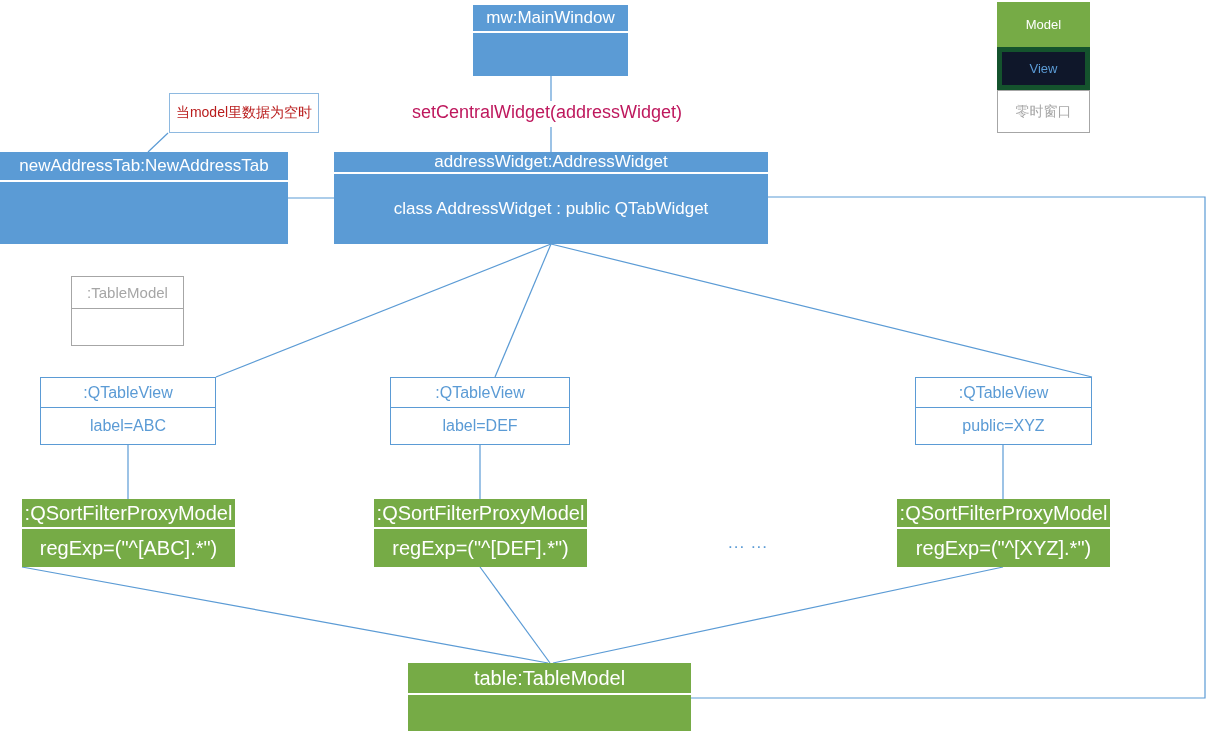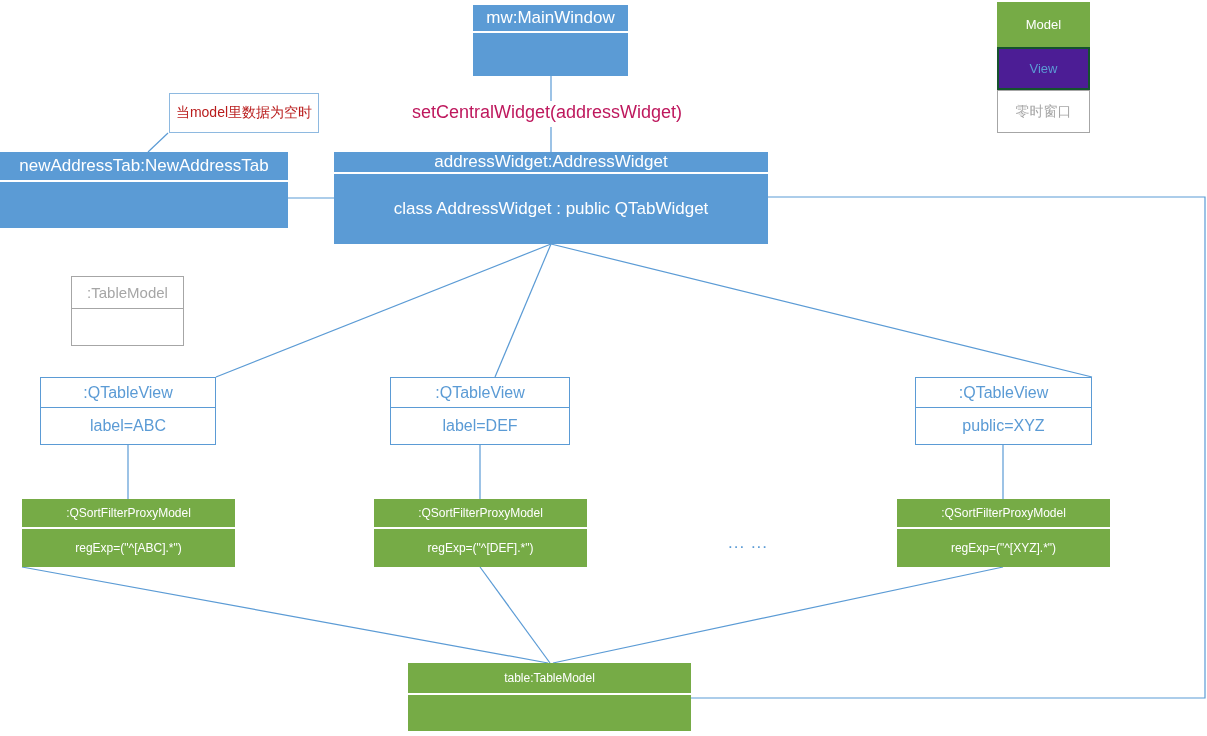--- a/index.html
+++ b/index.html
@@ -50,21 +50,21 @@
   }
   .view-filled .cell.head {
     border-bottom: 2px solid #ffffff;
   }
   
   .model-filled {
     background: #76ab46;
   }
   .model-filled .cell {
     color: #ffffff;
-    font-size: 12px;
+    font-size: 20px;
   }
   .model-filled .cell.head {
     border-bottom: 2px solid #ffffff;
   }
   
   .view-outline {
     background: #ffffff;
     border: 1px solid #5b9bd5;
   }
   .view-outline .cell {
@@ -124,22 +124,22 @@
     align-items: center;
     justify-content: center;
     white-space: nowrap;
   }
   .legend-model {
     background: #76ab46;
     color: #ffffff;
     font-size: 13px;
   }
   .legend-view {
-    background: #4c1d95;
-    border: 2px solid #14532d;
+    background: #0f172a;
+    border: 5px solid #14532d;
     color: #5b9bd5;
     font-size: 13px;
   }
   .legend-temp {
     background: #ffffff;
     border: 1px solid #a6a6a6;
     color: #a6a6a6;
     font-size: 14px;
   }
 </style>
@@ -196,21 +196,21 @@
   </div>
 
   <div class="edge-label" style="left:412px; top:102px;">
     <span>setCentralWidget(addressWidget)</span>
   </div>
 
   <div class="note-box" style="left:169px; top:93px; width:150px; height:40px;">
     <span>当model里数据为空时</span>
   </div>
 
-  <div class="node view-filled" style="left:0px; top:152px; width:288px; height:76px;">
+  <div class="node view-filled" style="left:0px; top:152px; width:288px; height:92px;">
     <div class="cell head" style="height:30px;">
       <span>newAddressTab:NewAddressTab</span>
     </div>
     <div class="cell" style="flex:1;">
       <span></span>
     </div>
   </div>
 
   <div class="node view-filled" style="left:334px; top:152px; width:434px; height:92px;">
     <div class="cell head" style="height:22px;">

